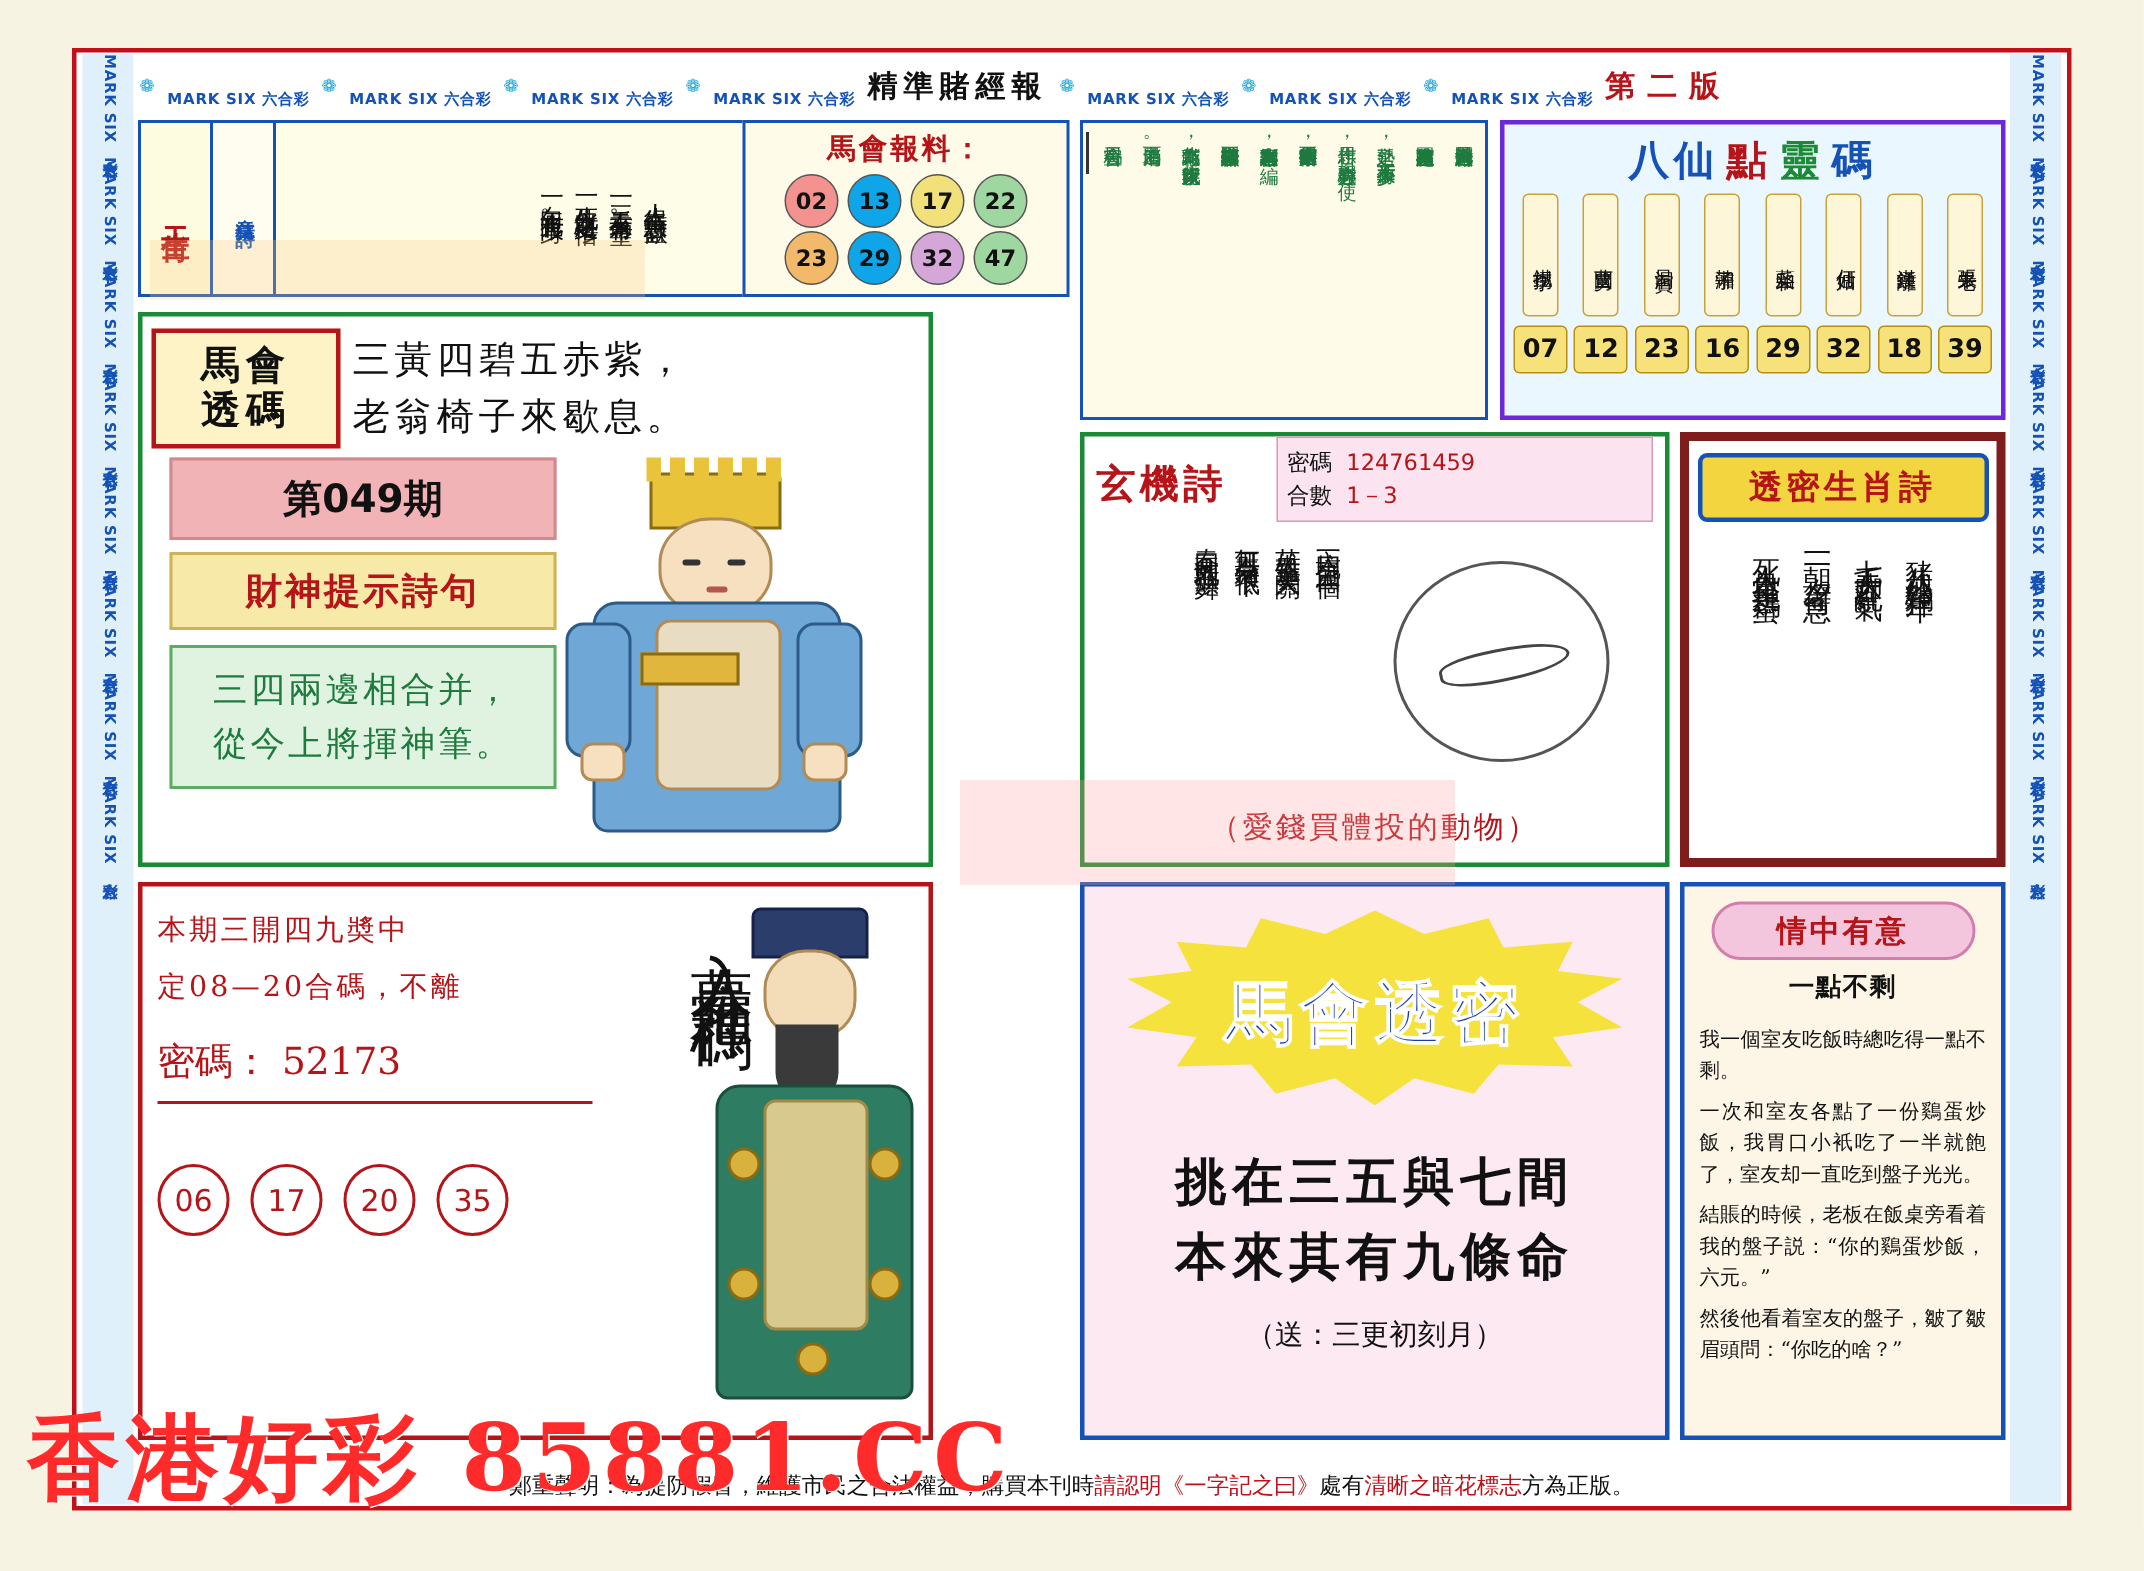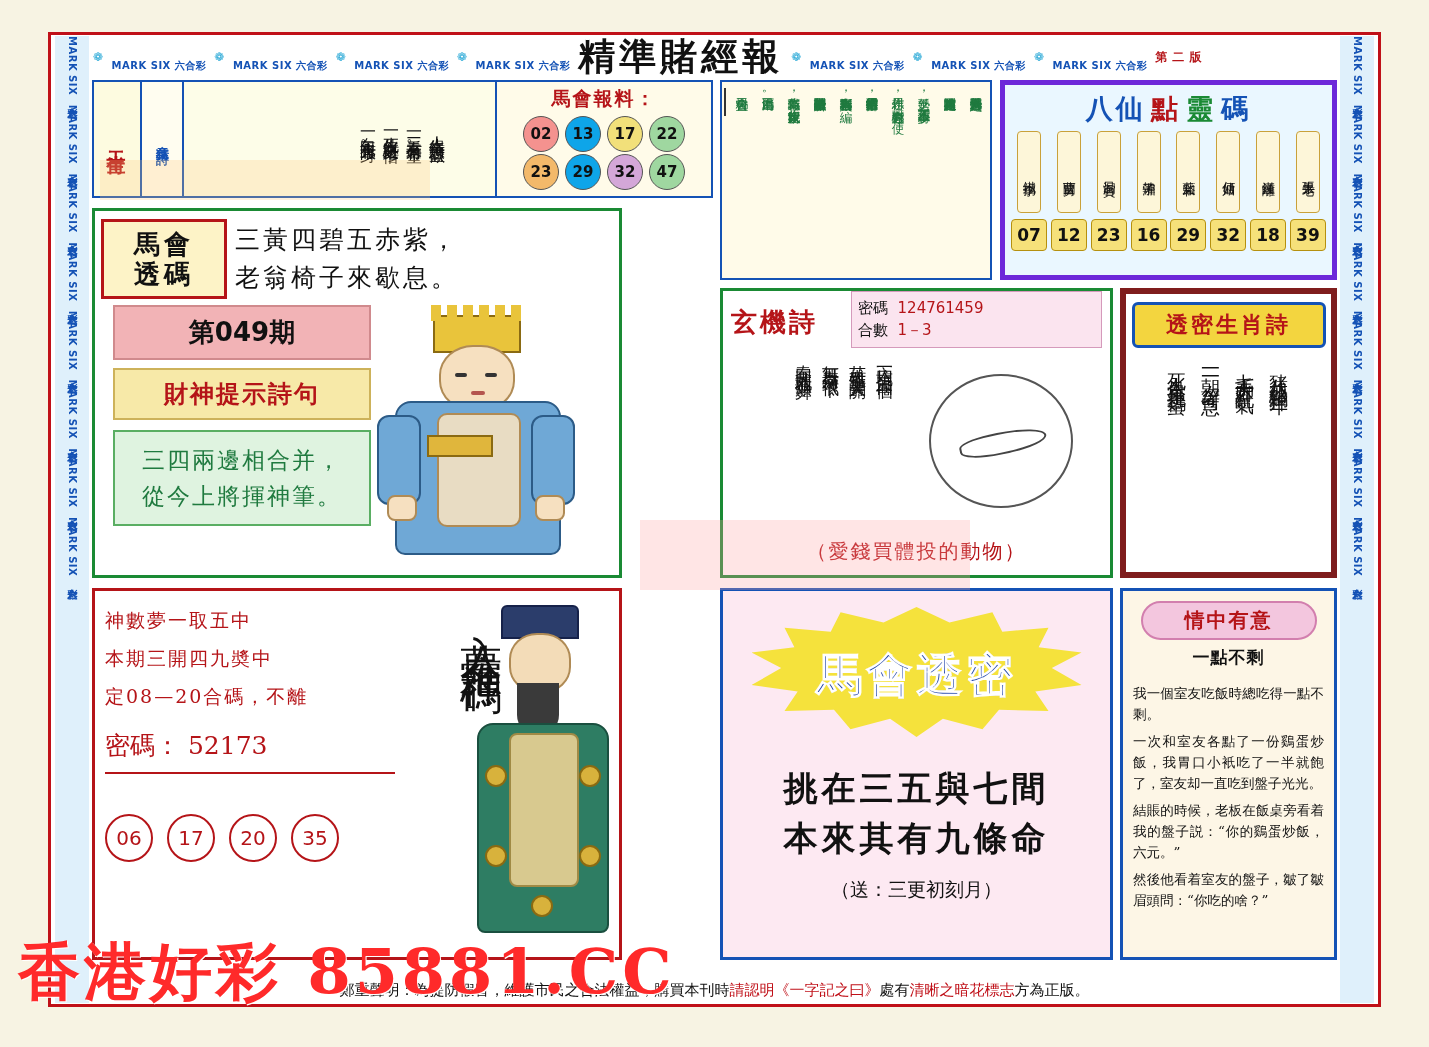--- a/index.html
+++ b/index.html
@@ -13,22 +13,22 @@
   
   .outer-frame{position:absolute;left:48px;top:32px;width:1333px;height:975px;border:3px solid #c01018;background:#ffffff;box-sizing:border-box;}
   .band{position:absolute;background:#dff0fb;color:#1341a8;font-size:9px;font-weight:bold;letter-spacing:.5px;overflow:hidden;}
   .band-left{left:55px;top:36px;width:34px;height:967px;}
   .band-right{left:1340px;top:36px;width:34px;height:967px;}
   .vtext{writing-mode:vertical-rl;text-orientation:mixed;white-space:nowrap;line-height:34px;font-size:10px;color:#1452b5;}
   .band-top{left:89px;top:36px;width:1251px;height:42px;background:#ffffff;}
   .toprow{display:flex;align-items:center;height:42px;padding-left:4px;gap:8px;}
   .mark{color:#1452b5;font-size:10px;font-weight:bold;white-space:nowrap;margin-top:18px;}
   .flower{color:#1ba3d4;font-size:12px;}
-  .title-main{font-family:"DejaVu Serif","Liberation Serif",serif;font-weight:bold;font-size:37px;color:#111;letter-spacing:4px;white-space:nowrap;}
-  .edition{color:#b51418;font-size:12px;font-weight:bold;white-space:nowrap;}
+  .title-main{font-family:"DejaVu Serif","Liberation Serif",serif;font-weight:bold;font-size:20px;color:#111;letter-spacing:4px;white-space:nowrap;}
+  .edition{color:#b51418;font-size:20px;font-weight:bold;white-space:nowrap;}
 
   .content{position:absolute;left:92px;top:80px;width:1245px;height:880px;}
 
   .box{position:absolute;box-sizing:border-box;background:#fff;}
 
   
   #zodiac{left:0;top:0;width:530px;height:118px;border:2px solid #1452b5;background:#fdfde8;display:flex;}
   .zod-left{width:46px;background:#fdfbe0;border-right:2px solid #1452b5;display:flex;align-items:center;justify-content:center;}
   .zod-left .v{writing-mode:vertical-rl;font-size:19px;font-weight:bold;color:#b51418;font-family:"DejaVu Serif",serif;letter-spacing:2px;}
   .zod-mid{width:40px;display:flex;align-items:center;justify-content:center;border-right:2px solid #1452b5;background:#fffdf0;}
@@ -46,21 +46,21 @@
   .b-purple{background:#d4a7d8;}
   .b-orange{background:#f3b96a;}
 
   
   #gongsi{left:628px;top:0;width:272px;height:200px;border:2px solid #1452b5;background:#fffbe9;overflow:hidden;}
   .gs-photo{width:76px;height:26px;background:linear-gradient(#2a4a2a,#6b8f4a);float:left;margin:4px 4px 0 4px;border:1px solid #333;}
   .gs-text{writing-mode:vertical-rl;height:176px;font-size:12.5px;line-height:20px;color:#1f7a3f;padding:4px 4px 2px 2px;font-family:"DejaVu Serif",serif;}
   .gs-wrap{display:flex;flex-direction:row-reverse;height:192px;overflow:hidden;padding-top:2px;}
 
   
-  #baxian{left:908px;top:0;width:337px;height:200px;border:5px solid #6d28d9;background:#eaf7ff;}
+  #baxian{left:908px;top:0;width:337px;height:200px;border:3px solid #6d28d9;background:#eaf7ff;}
   .bx-title{text-align:center;padding-top:6px;}
   .bx-title span{font-size:27px;font-weight:bold;font-family:"DejaVu Serif",serif;letter-spacing:3px;}
   .bx-c1{color:#1452b5;}
   .bx-c2{color:#b51418;}
   .bx-c3{color:#1a8a34;}
   .bx-grid{display:flex;justify-content:space-between;padding:4px 6px 0;}
   .bx-col{width:36px;text-align:center;}
   .bx-name{writing-mode:vertical-rl;margin:0 auto;height:74px;font-size:13px;color:#111;letter-spacing:1px;background:#fdf6d9;border:1px solid #c9a13a;border-radius:4px;padding:3px 2px;font-family:"DejaVu Serif",serif;}
   .bx-num{margin-top:6px;height:30px;line-height:30px;font-size:17px;font-weight:bold;color:#111;background:#f6e17a;border:1px solid #b5900f;border-radius:4px;}
 
@@ -356,21 +356,20 @@
         <span>豬八戒給鷄拜年</span>
         <span>七手八腳亂一氣</span>
         <span>一朝一夕等何急</span>
         <span>死人骨里挑鷄蛋</span>
       </div>
     </div>
 
     <div class="box" id="dream">
       <div class="dr-left">
         <div class="dr-lines">
-          <div>神數夢一取五中</div>
           <div>本期三開四九奬中</div>
           <div>定08—20合碼，不離</div>
         </div>
         <div class="dr-code">
           <span>密碼：</span>
           <span>52173</span>
         </div>
         <div class="dr-hr"></div>
         <div class="dr-balls">
           <div class="dr-ball">06</div>

